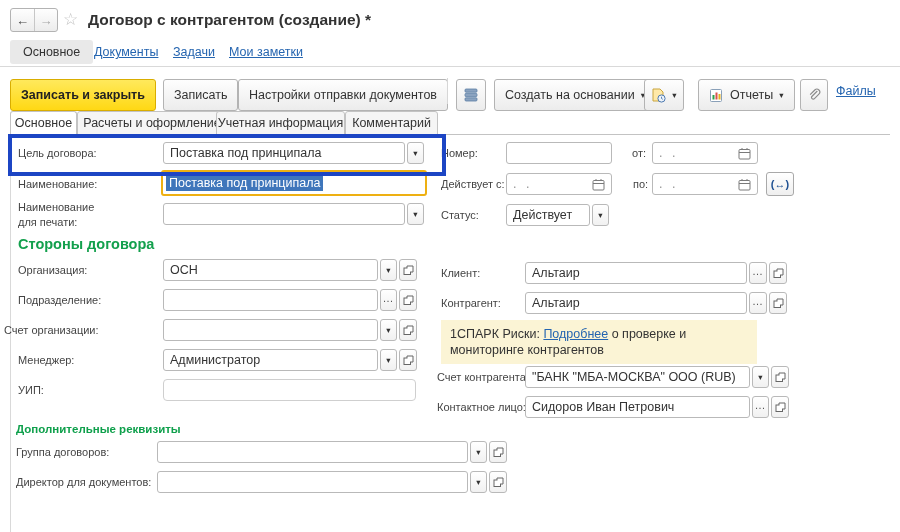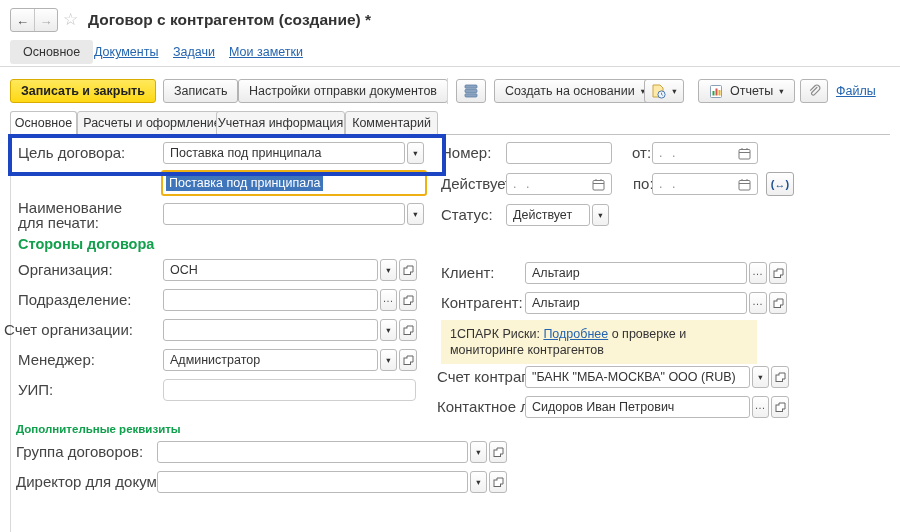--- a/index.html
+++ b/index.html
@@ -6,21 +6,21 @@
   html,body { background:#fff; }
   #app {
     position:relative; width:900px; height:532px; background:#fff;
     font-family:"Liberation Sans", sans-serif; color:#333; overflow:hidden;
   }
   .hline { position:absolute; height:1px; background:#d9d9d9; }
   .vline { position:absolute; width:1px; background:#d9d9d9; }
 
   
   .btn {
-    position:absolute; height:24px; display:flex; align-items:center; justify-content:center;
+    position:absolute; height:32px; display:flex; align-items:center; justify-content:center;
     gap:6px; padding:0 10px; font-size:12.5px; color:#333;
     background:linear-gradient(#fefefe,#ececec); border:1px solid #b3b3b3; border-radius:3px;
     white-space:nowrap; cursor:default;
   }
   .btn-yellow {
     background:linear-gradient(#ffe95c,#ffd814); border-color:#d9ad00; font-weight:bold; color:#222;
   }
   .navgrp { position:absolute; display:flex; border:1px solid #b3b3b3; border-radius:3px; overflow:hidden; background:linear-gradient(#fefefe,#ececec); }
   .navgrp .nbtn { width:23px; height:22px; display:flex; align-items:center; justify-content:center; font-size:13px; }
   .navgrp .nbtn + .nbtn { border-left:1px solid #c7c7c7; }
@@ -33,21 +33,21 @@
 
   
   .tab {
     position:absolute; top:111px; height:24px; display:flex; align-items:center; justify-content:center;
     font-size:12.5px; color:#333; background:#f5f5f5; border:1px solid #c3c3c3;
     border-radius:3px 3px 0 0; z-index:3; white-space:nowrap; padding:0 10px;
   }
   .tab.active { background:#fff; border-bottom:1px solid #fff; font-weight:normal; }
 
   
-  .lbl { position:absolute; font-size:15px; color:#444; white-space:nowrap; line-height:22px; }
+  .lbl { position:absolute; font-size:11px; color:#444; white-space:nowrap; line-height:22px; }
   .fld {
     position:absolute; height:22px; background:#fff; border:1px solid #b9b9b9; border-radius:3px;
     font-size:12.5px; color:#333; display:flex; align-items:center; padding:0 6px; white-space:nowrap; overflow:hidden;
   }
   .sbtn {
     position:absolute; height:22px; background:linear-gradient(#fff,#f1f1f1); border:1px solid #b9b9b9;
     border-radius:3px; display:flex; align-items:center; justify-content:center; font-size:9px; color:#333; cursor:default;
   }
   .sbtn.dots { font-size:11px; color:#555; letter-spacing:1px; padding-bottom:4px; }
   .caret { font-size:8.5px; color:#333; }
@@ -163,20 +163,21 @@
   <div class="blue-rect" style="left:8px; top:134px; width:438px; height:42px;"></div>
 
   <div class="lbl" style="left:18px; top:142px;">Цель договора:</div>
   <div class="fld" style="left:163px; top:142px; width:242px;">
       <span>Поставка под принципала</span>
     </div>
   <div class="sbtn" style="left:407px; top:142px; width:17px;">
       <span class="caret">▾</span>
     </div>
 
+  <div class="lbl" style="left:18px; top:173px;">Наименование:</div>
   <div class="namewrap" style="left:161px; top:170px; width:266px; height:26px;">
     <span class="selr">Поставка под принципала</span>
   </div>
 
   <div class="lbl" style="left:18px; top:200px; line-height:15px;">Наименование</div>
   <div class="lbl" style="left:18px; top:215px; line-height:15px;">для печати:</div>
   <div class="fld" style="left:163px; top:203px; width:242px;"></div>
   <div class="sbtn" style="left:407px; top:203px; width:17px;">
       <span class="caret">▾</span>
     </div>

